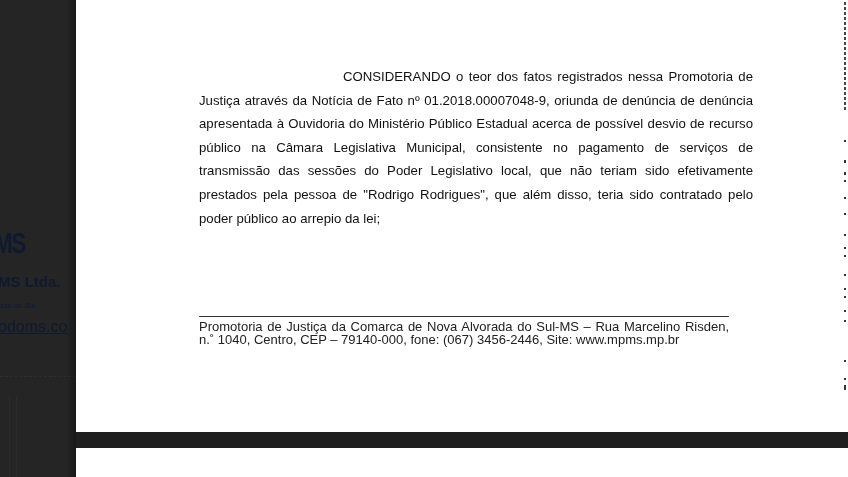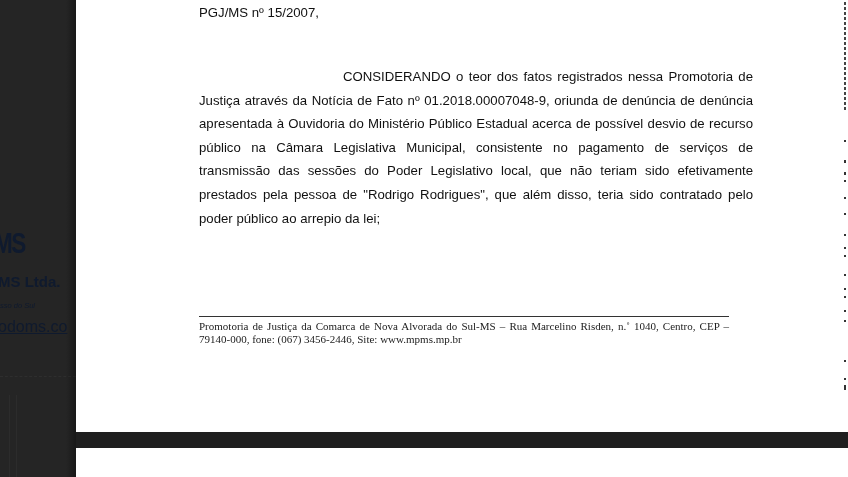--- a/index.html
+++ b/index.html
@@ -45,21 +45,21 @@
   .top-line { top:5px; }
   .para {
     top:65px; line-height:23.6px; text-align:justify; text-align-last:left;
   }
   .para .indent { display:inline-block; width:144px; }
   .footer-rule {
     position:absolute; left:123px; top:316px; width:530px; border-top:1px solid #333;
   }
   .footer {
     position:absolute; left:123px; top:320px; width:530px;
-    font-family:Liberation Serif, serif; font-size:11px; line-height:13.2px; color:#222;
+    font-family:Liberation Sans, sans-serif; font-size:13px; line-height:13.2px; color:#222;
     text-align:justify; text-align-last:left;
   }
   
   .side-text {
     position:absolute; left:842px; top:0; width:6px; height:400px;
   }
   .side-text .dot { position:absolute; left:2px; width:2px; background:#333; }
 </style>
 </head>
 <body>
@@ -68,21 +68,20 @@
   <div class="bg-logo ms">MS</div>
   <div class="bg-logo ltda">MS Ltda.</div>
   <div class="bg-logo state">sso do Sul</div>
   <div class="bg-logo url">odoms.co</div>
   <div class="bg-dash"></div>
   <div class="bg-vline"></div>
   <div class="shade"></div>
 </div>
 
 <div class="page">
-  <div class="doc-text top-line">PGJ/MS nº 15/2007,</div>
   <div class="doc-text para"><span class="indent"></span><span>CONSIDERANDO o teor dos fatos registrados nessa Promotoria de Justiça através da Notícia de Fato nº 01.2018.00007048-9, oriunda de denúncia de denúncia apresentada à Ouvidoria do Ministério Público Estadual acerca de possível desvio de recurso público na Câmara Legislativa Municipal, consistente no pagamento de serviços de transmissão das sessões do Poder Legislativo local, que não teriam sido efetivamente prestados pela pessoa de "Rodrigo Rodrigues", que além disso, teria sido contratado pelo poder público ao arrepio da lei;</span></div>
   <div class="footer-rule"></div>
   <div class="footer">Promotoria de Justiça da Comarca de Nova Alvorada do Sul-MS – Rua Marcelino Risden, n.˚ 1040, Centro, CEP – 79140-000, fone: (067) 3456-2446, Site: www.mpms.mp.br</div>
 </div>
 
 <div class="side-text">
   <div class="dot" style="top:2px;height:110px;background:repeating-linear-gradient(#444 0 3px,#fff 3px 5px);"></div>
   <div class="dot" style="top:140px;height:2px;"></div>
   <div class="dot" style="top:160px;height:3px;"></div>
   <div class="dot" style="top:172px;height:3px;"></div>

